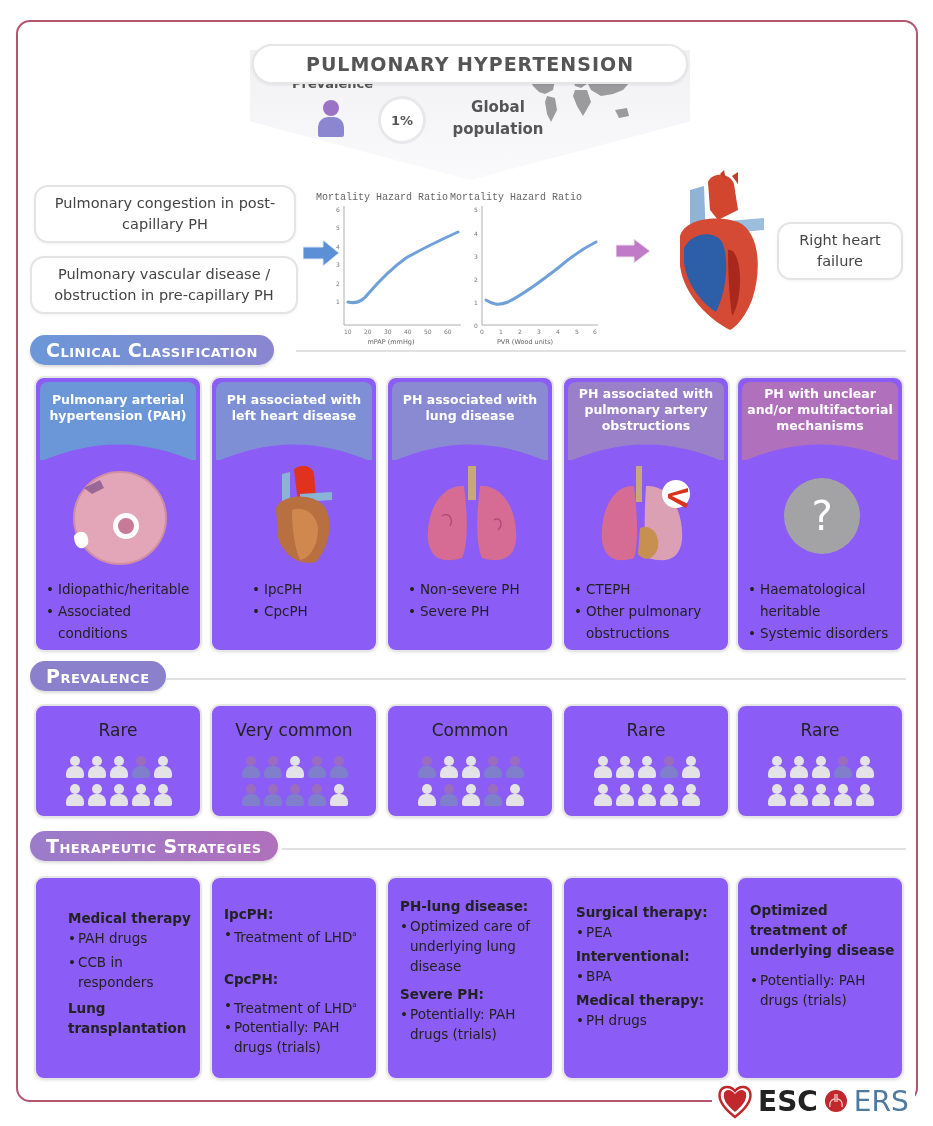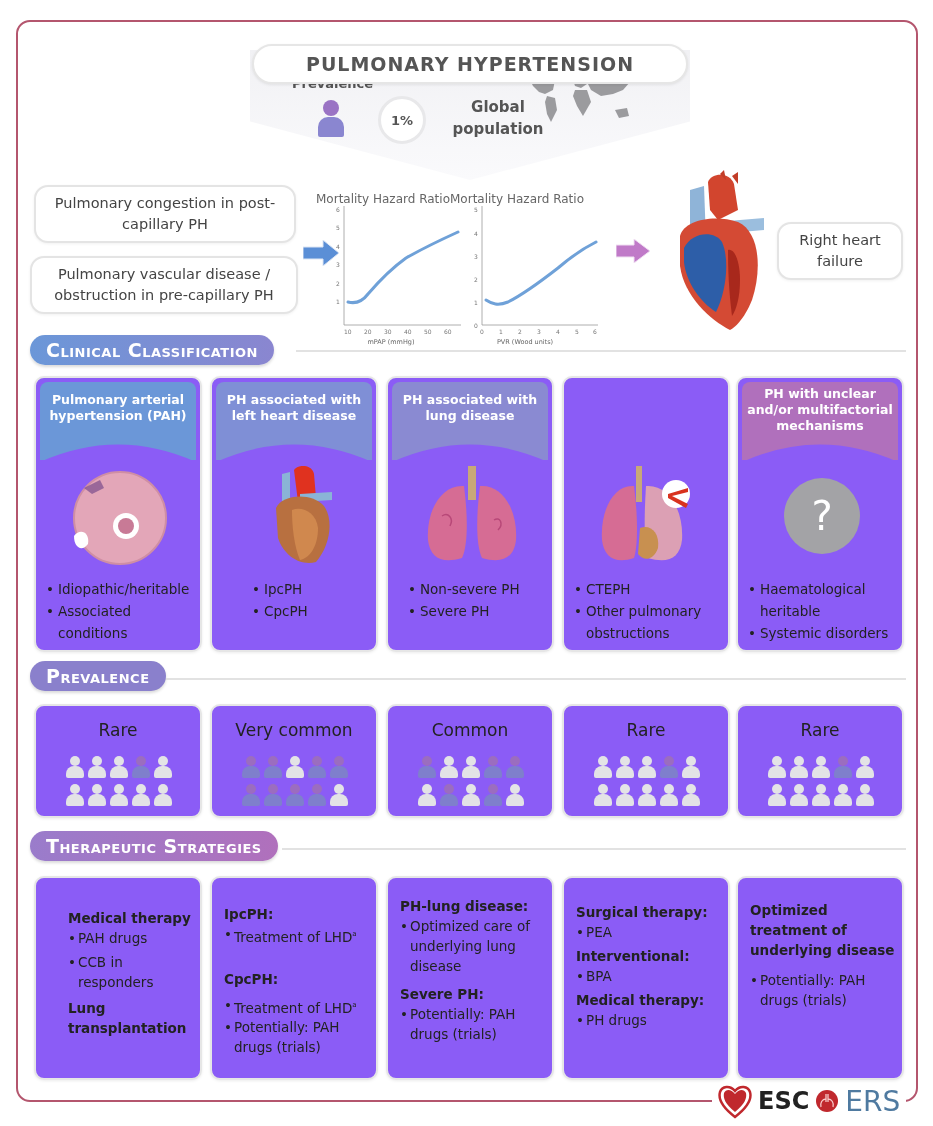--- a/index.html
+++ b/index.html
@@ -46,21 +46,21 @@
   .box-congestion { left: 34px; top: 185px; width: 262px; height: 58px; }
   .box-vascular { left: 30px; top: 256px; width: 268px; height: 58px; }
   .box-rhf { left: 777px; top: 222px; width: 126px; height: 58px; }
 
   .arrow-blue { position: absolute; left: 303px; top: 240px; width: 36px; height: 26px; }
   .arrow-pink { position: absolute; left: 616px; top: 239px; width: 34px; height: 24px; }
 
   .chart { position: absolute; top: 192px; width: 150px; height: 160px; }
   .chart1 { left: 316px; }
   .chart2 { left: 450px; }
-  .chart .ctitle { position: absolute; left: 0; top: 0; font-size: 12px; color: #666; white-space: nowrap; }
+  .chart .ctitle { position: absolute; left: 0; top: 0; font-size: 10px; color: #666; white-space: nowrap; font-family: Liberation Mono, monospace; }
   .chart svg { position: absolute; left: 0; top: 10px; }
   .chart .xlabel { position: absolute; top: 146px; left: 0; width: 150px; text-align: center; font-size: 6.5px; color: #666; }
 
   .heart-big { position: absolute; left: 660px; top: 170px; width: 112px; height: 160px; }
 
   
   .section-header { position: absolute; left: 30px; height: 32px; display: flex; align-items: center; }
   .section-pill {
     height: 30px; border-radius: 16px; padding: 0 16px; display: flex; align-items: center;
     color: #fff; font-size: 19px; font-weight: bold; letter-spacing: 0.5px; box-shadow: 0 2px 3px rgba(0,0,0,0.15);
@@ -101,21 +101,21 @@
   .ther-card { top: 876px; width: 168px; height: 204px; }
   .ther-body { position: absolute; left: 12px; top: 24px; right: 6px; font-size: 13.5px; line-height: 20px; color: #222; }
   .ther-body .sub { font-weight: bold; margin-top: 4px; }
   .ther-body .sub:first-child { margin-top: 0; }
   .ther-body .b { position: relative; padding-left: 10px; }
   .ther-body .b::before { content: "•"; position: absolute; left: 0; }
   .gap { height: 18px; }
   sup { font-size: 7px; }
 
   .logo { position: absolute; left: 712px; top: 1083px; height: 36px; background: #fff; padding: 0 6px; display: flex; align-items: center; gap: 6px; }
-  .logo .esc { font-size: 24px; font-weight: bold; color: #222; }
+  .logo .esc { font-size: 28px; font-weight: bold; color: #222; }
   .logo .ers { font-size: 28px; color: #4f7aa0; }
 </style>
 </head>
 <body>
 
 <div class="frame"></div>
 
 <div class="funnel"></div>
 <div class="title-pill" style="text-transform:uppercase;">Pulmonary hypertension</div>
 <div class="prev-label">Prevalence</div>
@@ -254,20 +254,21 @@
     <path d="M68 20 C90 18 106 44 104 74 C102 92 90 98 70 92 C64 80 64 50 68 20Z" fill="#d66c94"></path>
     <path d="M30 50 C36 46 42 52 38 60 M82 54 C88 50 92 58 86 64" stroke="#b84878" stroke-width="1.5" fill="none"></path>
   </svg>
   <ul class="cls-list" style="left:20px;">
     <li>Non-severe PH</li>
     <li>Severe PH</li>
   </ul>
 </div>
 
 <div class="card cls-card" style="left:562px;">
+  <div class="cls-head" style="background:#9a80c8; padding-top:4px;">PH associated with pulmonary artery obstructions</div>
   <svg class="cls-img" viewBox="0 0 120 100">
     <rect x="48" y="0" width="6" height="36" fill="#c8a878"></rect>
     <path d="M46 20 C26 18 12 44 14 74 C16 92 28 98 46 92 C50 80 50 50 46 20Z" fill="#d66c94"></path>
     <path d="M58 20 C80 18 96 44 94 74 C92 92 80 98 60 92 C56 80 56 50 58 20Z" fill="#dca0b4"></path>
     <path d="M52 62 C62 58 72 66 70 82 C66 94 56 96 50 88Z" fill="#c89050"></path>
     <circle cx="88" cy="28" r="14" fill="#fff"></circle>
     <path d="M80 28 L100 22 L100 26 L84 30 L100 38 L98 42 L80 32Z" fill="#d8321e"></path>
   </svg>
   <ul class="cls-list">
     <li>CTEPH</li>

